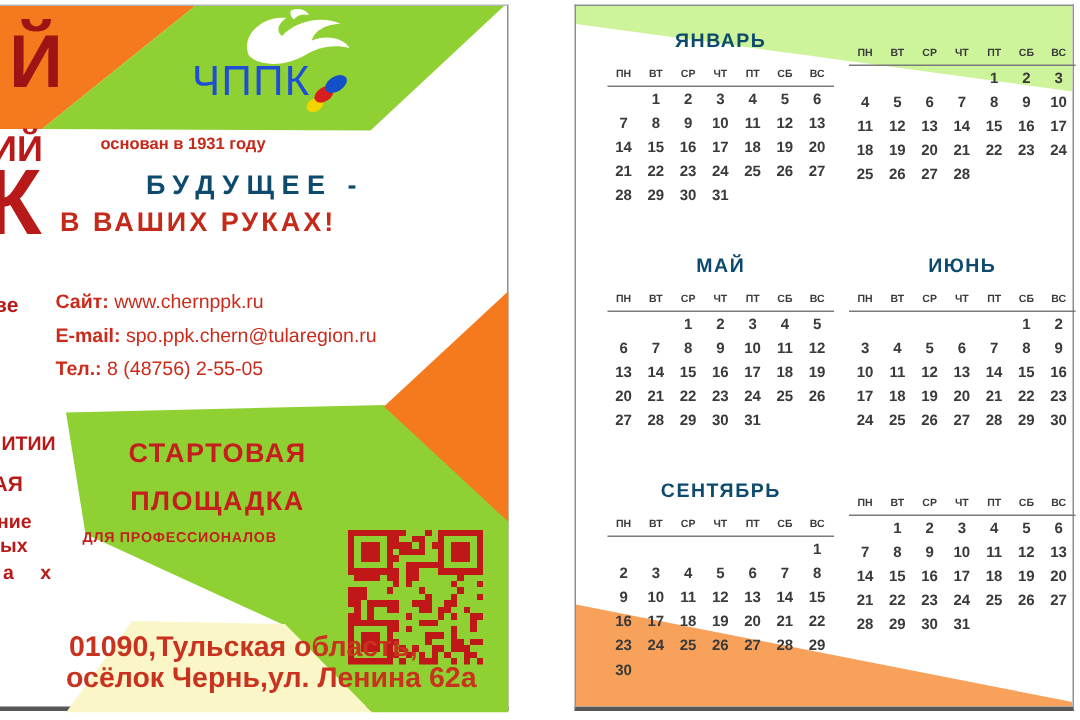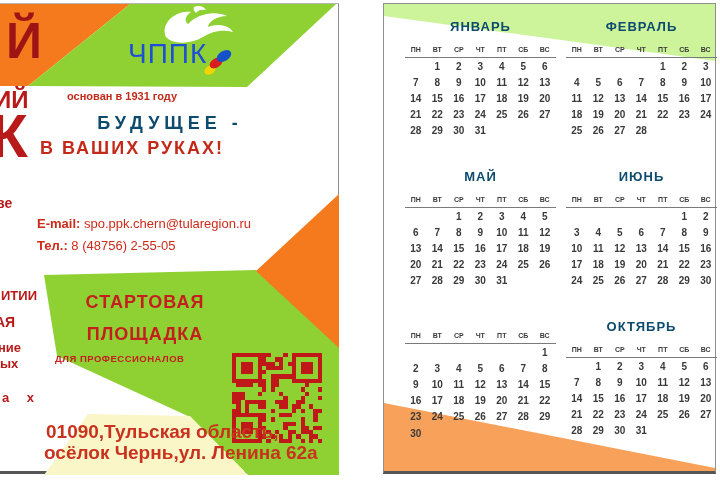--- a/index.html
+++ b/index.html
@@ -34,21 +34,21 @@
   
   .frag{color:#b81a1a;font-weight:800;white-space:nowrap;}
   #frag-0{left:6px;top:8px;font-size:50px;color:#9e1414;}
   #frag-1{left:-6px;top:82px;font-size:24px;}
   #frag-2{left:-10px;top:96px;font-size:62px;}
   #frag-3{left:-4px;top:191px;font-size:14px;}
   #frag-4{left:1px;top:284px;font-size:13px;}
   #frag-5{left:-5px;top:310px;font-size:14px;}
   #frag-6{left:-2px;top:336px;font-size:13px;}
   #frag-7{left:0;top:352px;font-size:13px;}
-  #frag-8{left:2px;top:386px;font-size:13px;letter-spacing:7px;}
+  #frag-8{left:2px;top:370px;font-size:13px;letter-spacing:7px;}
   
   .month{position:absolute;width:151px;}
   .mtitle{font-size:13px;font-weight:700;letter-spacing:1px;color:#0c4a6e;text-align:center;
           line-height:14px;}
   .wdrow{display:flex;margin-top:12px;}
   .wd{width:21.5px;text-align:center;font-size:7px;font-weight:700;color:#3a3a3a;line-height:8px;}
   .mline{height:1px;background:#7a7a7a;margin-top:3px;}
   .wrow{display:flex;height:16.2px;align-items:center;}
   .day{width:21.5px;text-align:center;font-size:10px;font-weight:700;color:#3a3a3a;}
 </style>
@@ -76,20 +76,24 @@
     <svg class="abs" style="left:202px;top:42px;" width="32" height="32" viewBox="0 0 32 32">
       <ellipse cx="8" cy="24" rx="6" ry="4.2" fill="#f5d500" transform="rotate(-30 8 24)"></ellipse>
       <ellipse cx="14" cy="17" rx="7" ry="4.6" fill="#d81e1e" transform="rotate(-33 14 17)"></ellipse>
       <ellipse cx="22" cy="10" rx="8" ry="5" fill="#1450c8" transform="rotate(-33 22 10)"></ellipse>
     </svg>
 
     <div class="abs founded">основан в 1931 году</div>
     <div class="abs slogan1">БУДУЩЕЕ -</div>
     <div class="abs slogan2">В ВАШИХ РУКАХ!</div>
 
+    <div id="contact-site" class="abs contact">
+      <b>Сайт:</b>
+      <span>www.chernppk.ru</span>
+    </div>
     <div id="contact-email" class="abs contact">
       <b>E-mail:</b>
       <span>spo.ppk.chern@tularegion.ru</span>
     </div>
     <div id="contact-phone" class="abs contact">
       <b>Тел.:</b>
       <span>8 (48756) 2-55-05</span>
     </div>
 
     <div class="abs startup2">ПЛОЩАДКА</div>
@@ -298,21 +302,20 @@
             <span class="day">28</span>
             <span class="day">29</span>
             <span class="day">30</span>
             <span class="day">31</span>
             <span class="day"></span>
             <span class="day"></span>
             <span class="day"></span>
           </div>
         </div>
         <div class="month" style="left: 182px; top: 16px;">
-          <div class="mtitle">ФЕВРАЛЬ</div>
           <div class="wdrow">
             <span class="wd">ПН</span>
             <span class="wd">ВТ</span>
             <span class="wd">СР</span>
             <span class="wd">ЧТ</span>
             <span class="wd">ПТ</span>
             <span class="wd">СБ</span>
             <span class="wd">ВС</span>
           </div>
           <div class="mline"></div>
@@ -472,20 +475,21 @@
             <span class="day">24</span>
             <span class="day">25</span>
             <span class="day">26</span>
             <span class="day">27</span>
             <span class="day">28</span>
             <span class="day">29</span>
             <span class="day">30</span>
           </div>
         </div>
         <div class="month" style="left: 21px; top: 316px;">
+          <div class="mtitle">СЕНТЯБРЬ</div>
           <div class="wdrow">
             <span class="wd">ПН</span>
             <span class="wd">ВТ</span>
             <span class="wd">СР</span>
             <span class="wd">ЧТ</span>
             <span class="wd">ПТ</span>
             <span class="wd">СБ</span>
             <span class="wd">ВС</span>
           </div>
           <div class="mline"></div>
@@ -538,21 +542,20 @@
             <span class="day">30</span>
             <span class="day"></span>
             <span class="day"></span>
             <span class="day"></span>
             <span class="day"></span>
             <span class="day"></span>
             <span class="day"></span>
           </div>
         </div>
         <div class="month" style="left: 182px; top: 316px;">
-          <div class="mtitle">ОКТЯБРЬ</div>
           <div class="wdrow">
             <span class="wd">ПН</span>
             <span class="wd">ВТ</span>
             <span class="wd">СР</span>
             <span class="wd">ЧТ</span>
             <span class="wd">ПТ</span>
             <span class="wd">СБ</span>
             <span class="wd">ВС</span>
           </div>
           <div class="mline"></div>

